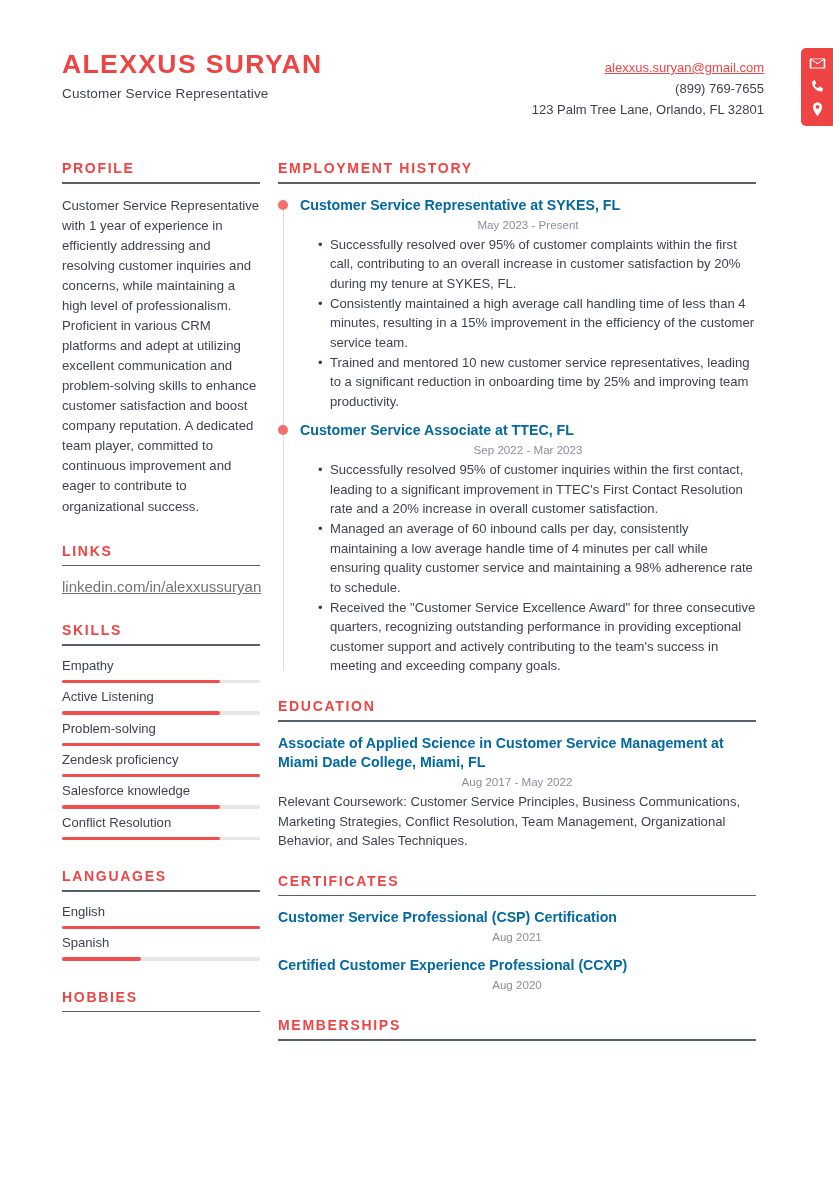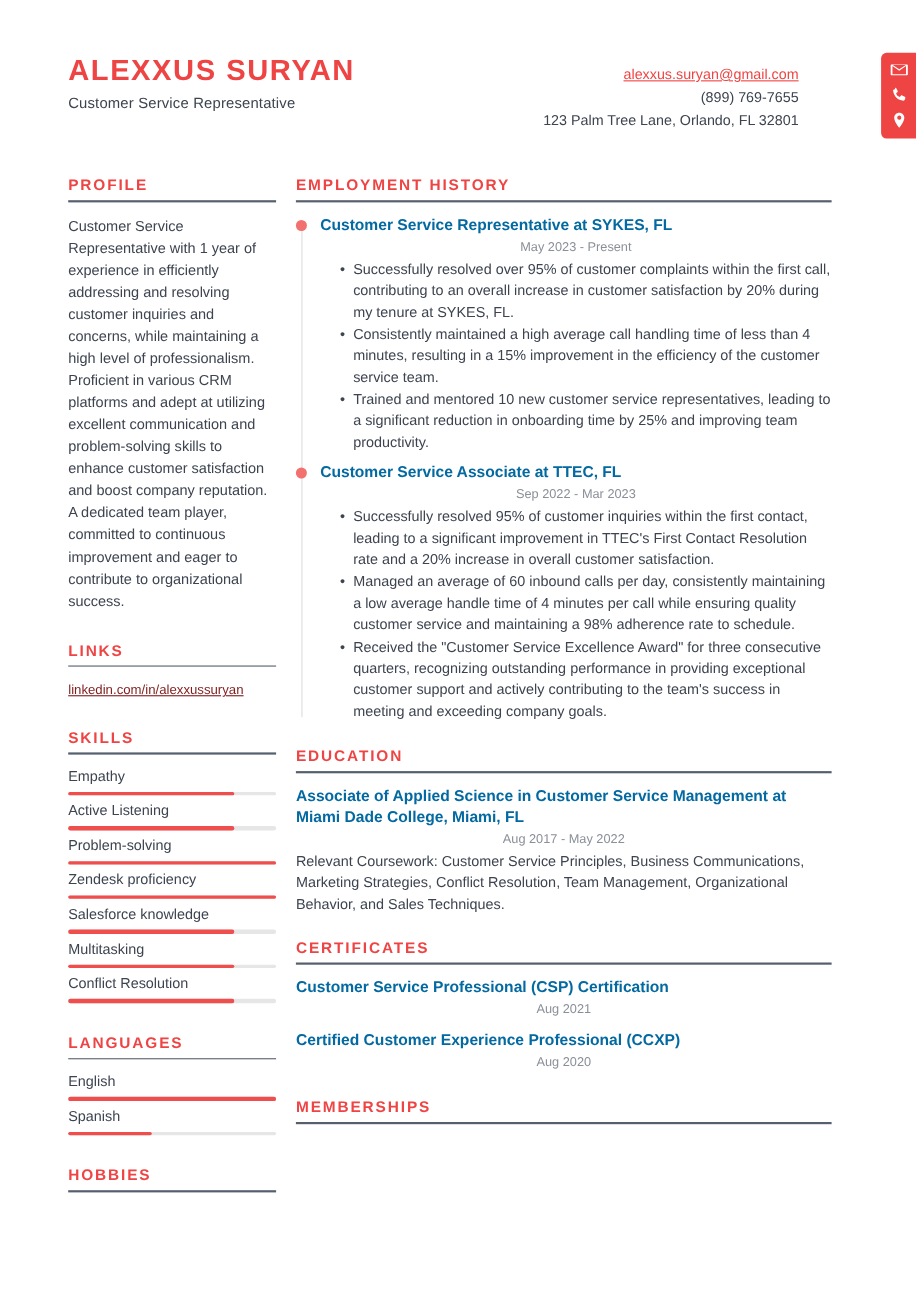--- a/index.html
+++ b/index.html
@@ -38,21 +38,21 @@
     display: block;
     fill: #ffffff;
   }
 
   
   .header {
     position: absolute;
     top: 0;
     left: 0;
     width: 833px;
-    padding: 50px 65px 0 62px;
+    padding: 50px 27px 0 62px;
     display: flex;
     justify-content: space-between;
     align-items: flex-start;
   }
   .name {
     font-size: 26.5px;
     font-weight: bold;
     letter-spacing: 1.4px;
     color: #ef4444;
     line-height: 1.1;
@@ -104,22 +104,22 @@
     margin-bottom: 12px;
   }
 
   
   .profile-text {
     font-size: 13.2px;
     line-height: 1.52;
     color: #3d4450;
   }
   .link-item {
-    font-size: 12px;
-    color: #7f1d1d;
+    font-size: 15px;
+    color: #737373;
     text-decoration: underline;
     display: inline-block;
   }
   .bar-item { margin-bottom: 6px; }
   .bar-label {
     font-size: 13.1px;
     color: #3d4450;
     margin-bottom: 7px;
   }
   .bar-track {
@@ -277,26 +277,20 @@
                 <div class="bar-fill" style="width: 100%;"></div>
               </div>
             </div>
             <div class="bar-item">
               <div class="bar-label">Salesforce knowledge</div>
               <div class="bar-track">
                 <div class="bar-fill" style="width: 80%;"></div>
               </div>
             </div>
             <div class="bar-item">
-              <div class="bar-label">Multitasking</div>
-              <div class="bar-track">
-                <div class="bar-fill" style="width: 80%;"></div>
-              </div>
-            </div>
-            <div class="bar-item">
               <div class="bar-label">Conflict Resolution</div>
               <div class="bar-track">
                 <div class="bar-fill" style="width: 80%;"></div>
               </div>
             </div>
           </div>
       </div>
 
       <div class="spacer-22"></div>
 

